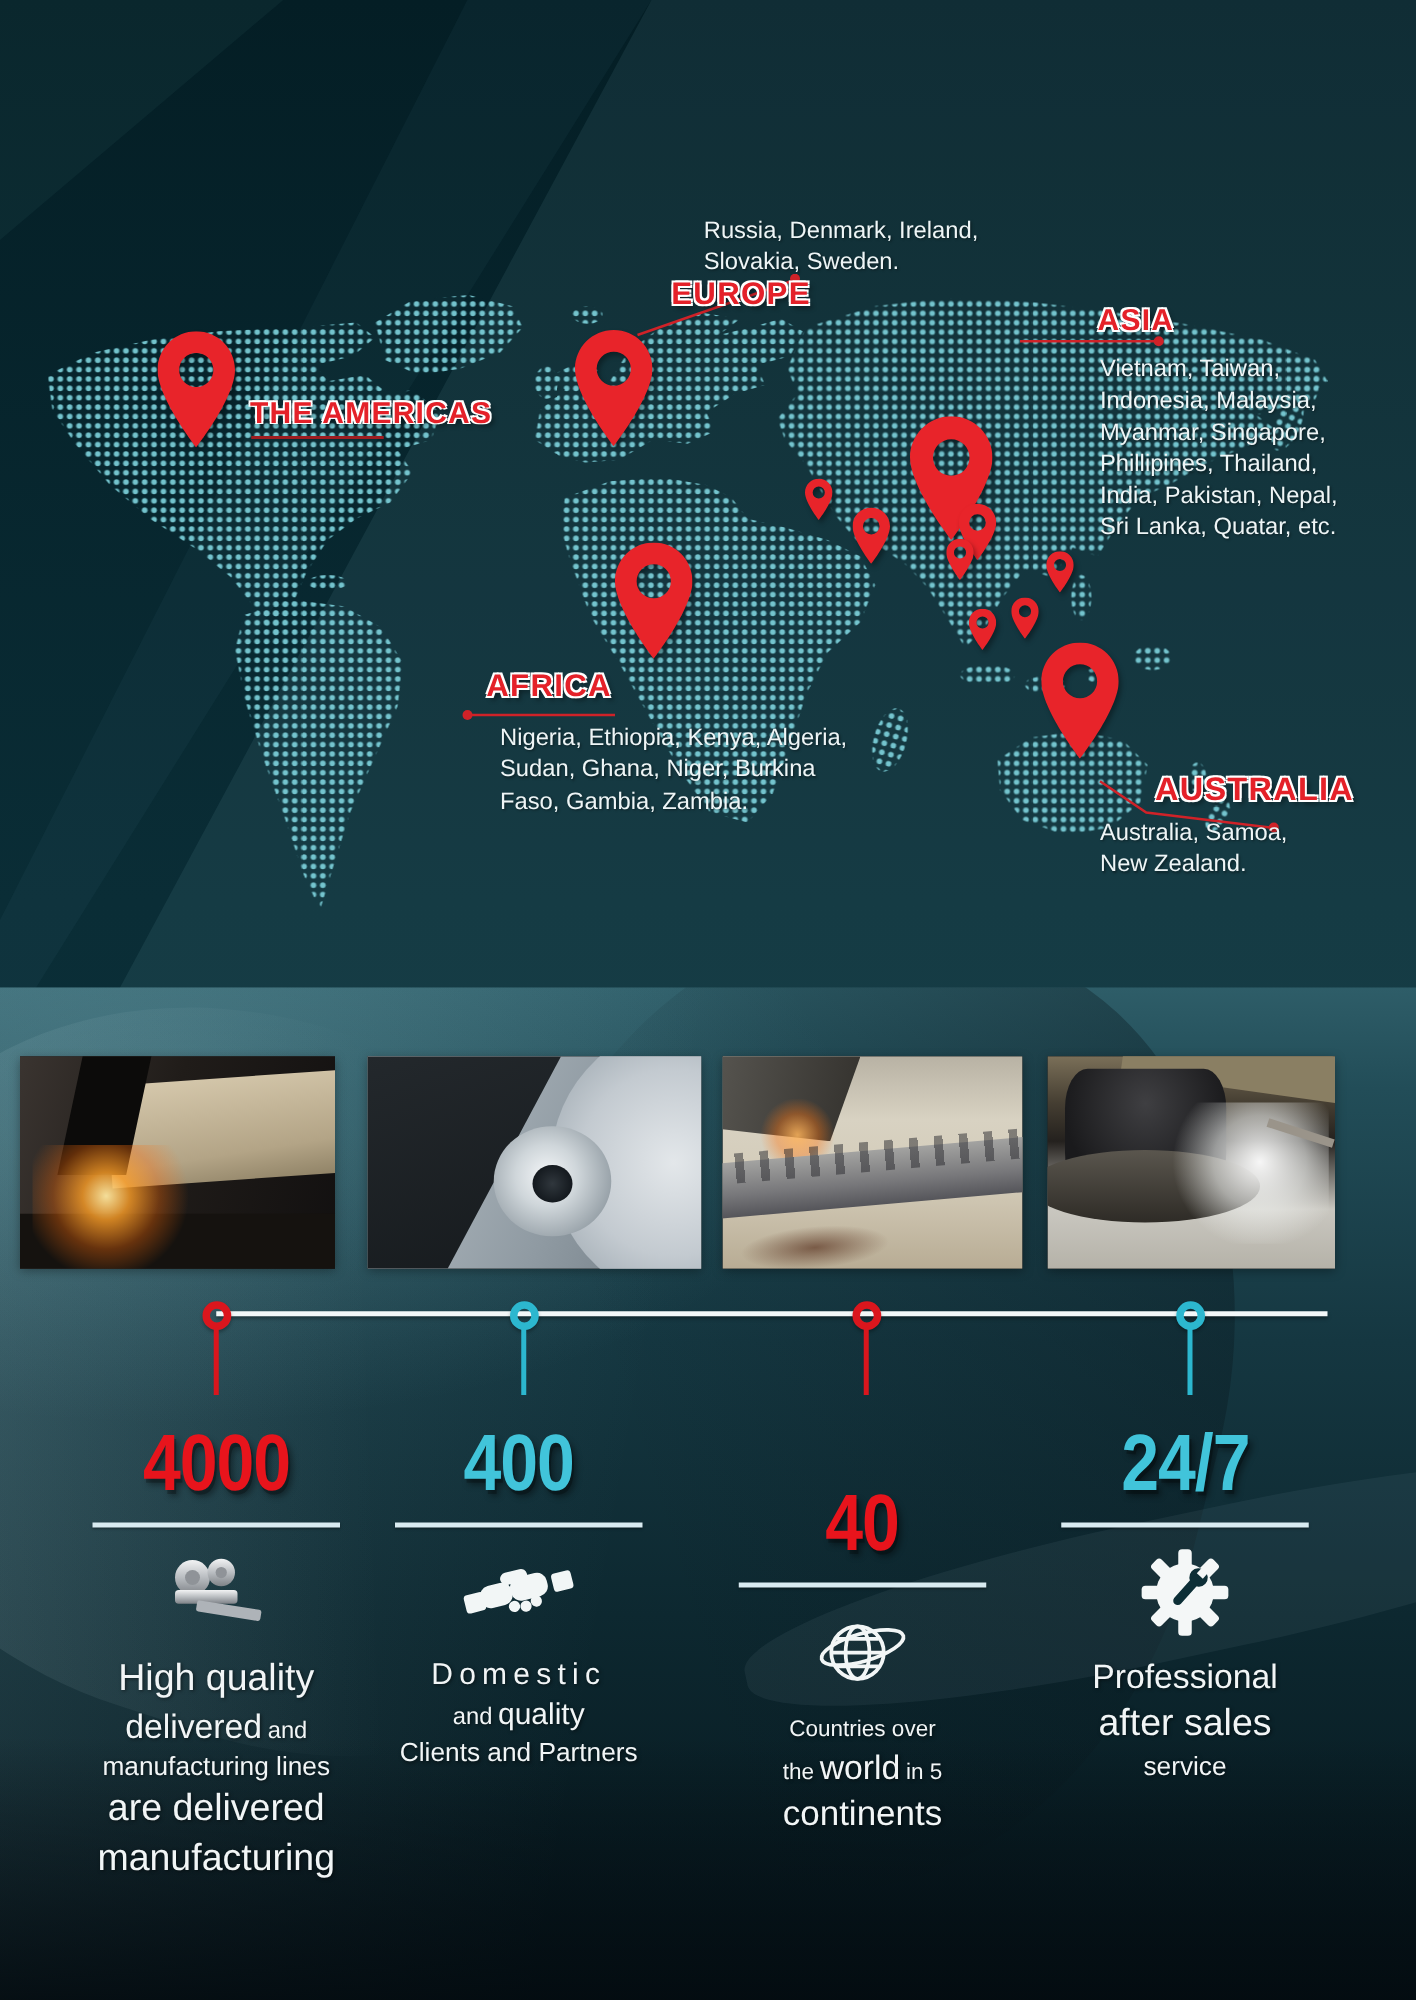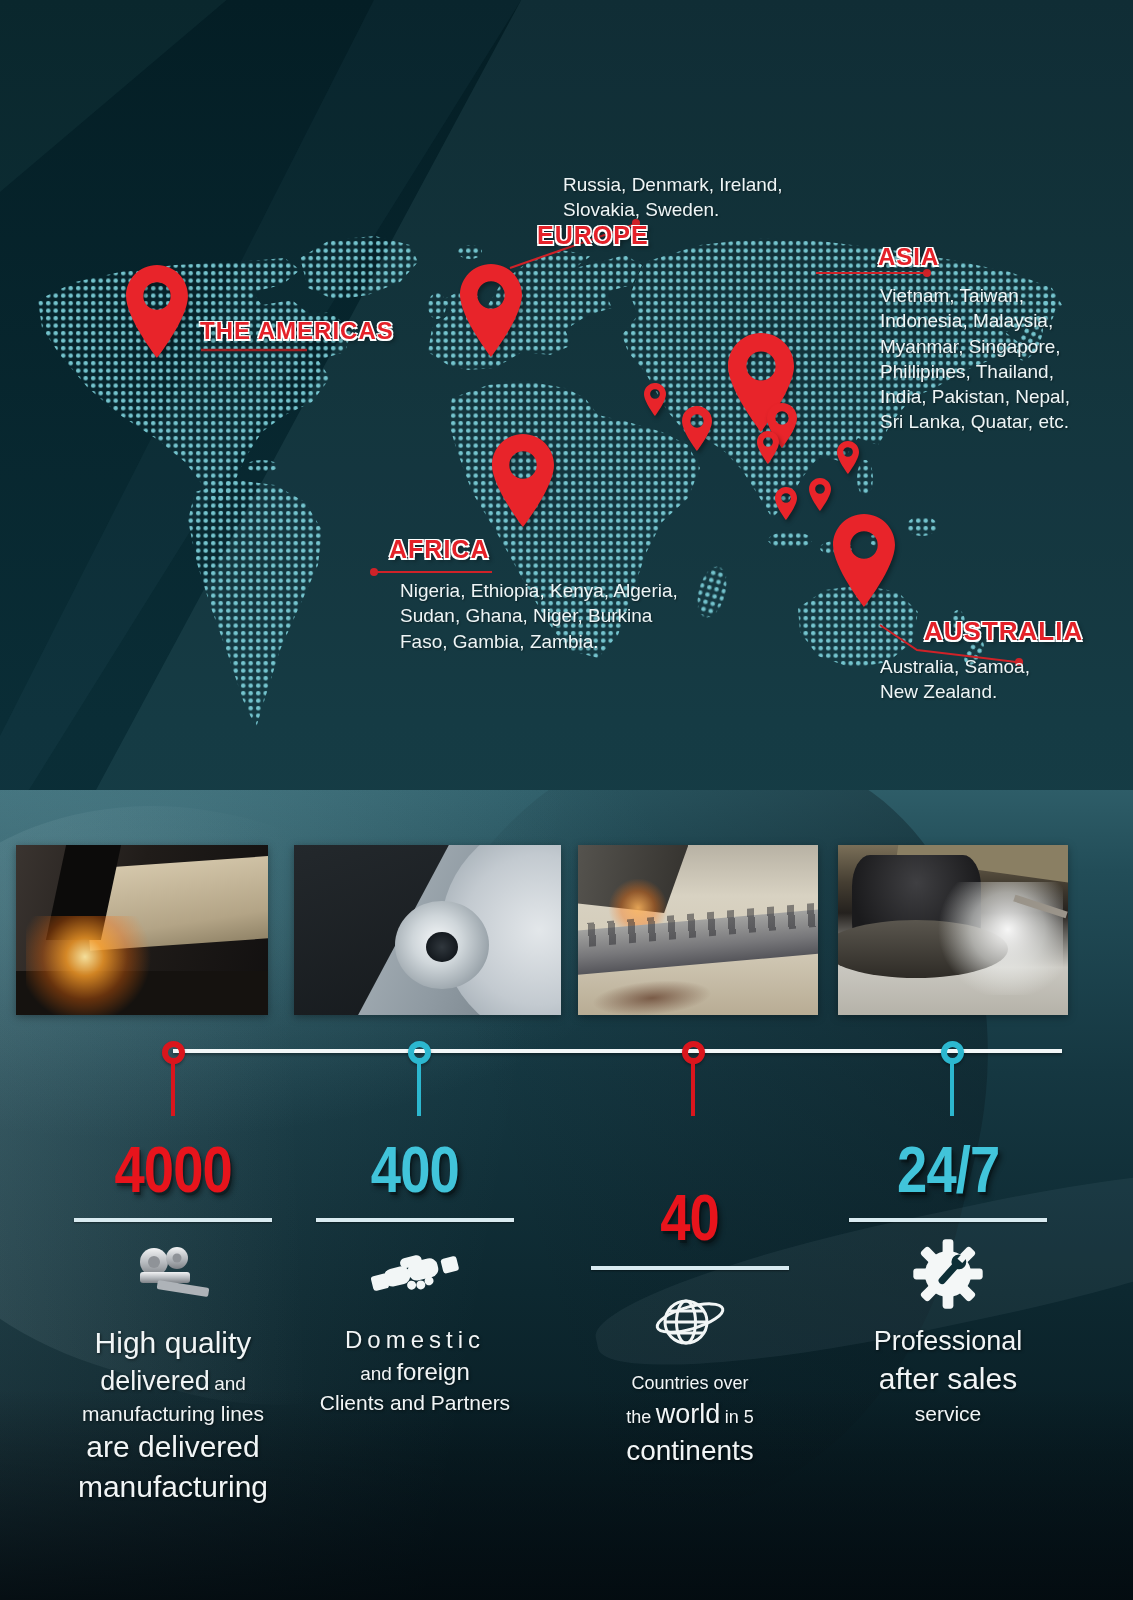--- a/index.html
+++ b/index.html
@@ -277,21 +277,21 @@
           <rect x="42" y="18" width="30" height="19" rx="8"></rect>
           <rect x="36" y="12" width="22" height="10" rx="5"></rect>
           <circle cx="42" cy="40" r="4.5"></circle>
             <circle cx="51" cy="42" r="4.5"></circle>
             <circle cx="60" cy="40" r="4.5"></circle>
         </g>
       </svg>
     </div>
     <div class="stat-desc">
       <span class="dl t31 sp">Domestic</span>
-      <span class="dl"><span class="t19">and</span> <span class="t31">foreign</span></span>
+      <span class="dl"><span class="t19">and</span> <span class="t31">quality</span></span>
       <span class="dl t21">Clients and Partners</span>
     </div>
   </div>
 
   <div class="stat-col" style="left:560px;margin-top:48px;">
     <div class="stat-value red">40</div>
     <div class="stat-bar"></div>
     <div class="stat-icon">
       <svg width="96" height="64" viewBox="0 0 96 64">
         <g stroke="#f2f6f6" stroke-width="3" fill="none">

